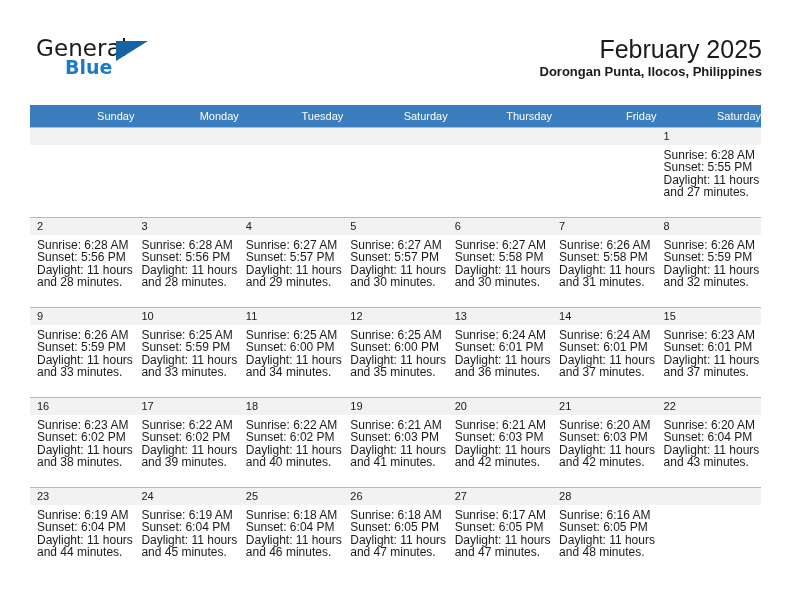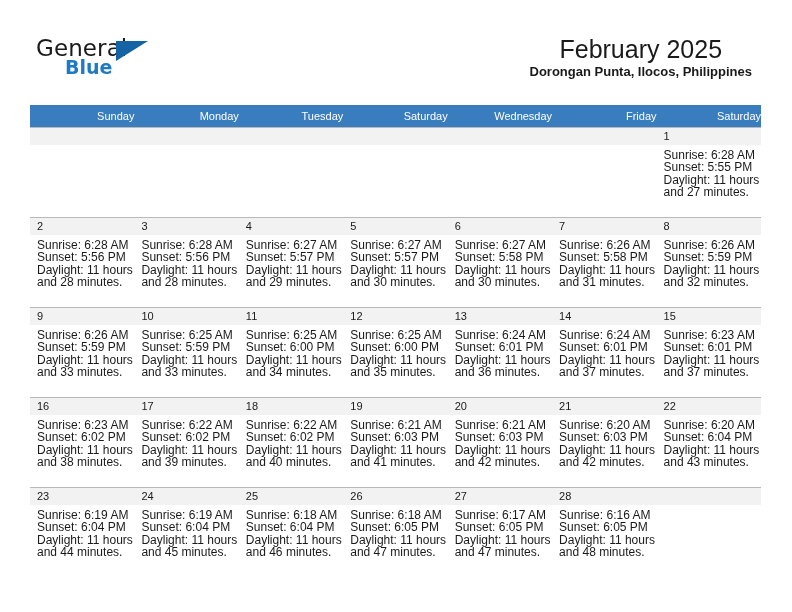--- a/index.html
+++ b/index.html
@@ -63,23 +63,23 @@
     left: 80px;
     top: 5px;
     width: 0;
     height: 0;
     border-left: 32px solid #1363a5;
     border-bottom: 20px solid transparent;
   }
 
   .title-block {
     position: absolute;
-    right: 40px;
+    right: 30px;
     top: 34px;
-    text-align: center;
+    text-align: right;
   }
   .cal-title {
     font-size: 25px;
     font-weight: 400;
     color: #1a1a1a;
     line-height: 30px;
     white-space: nowrap;
   }
   .cal-subtitle {
     margin-top: 0;
@@ -165,21 +165,21 @@
 
   </div>
 
   <table class="calendar">
     <thead>
       <tr>
         <th>Sunday</th>
         <th>Monday</th>
         <th>Tuesday</th>
         <th>Saturday</th>
-        <th>Wednesday</th>
+        <th>Thursday</th>
         <th>Friday</th>
         <th>Saturday</th>
       </tr>
     </thead>
     <tbody id="calendar-body">
         <tr class="week-row">
           <td class="day-cell empty">
             <div class="daynum-bar"></div>
             <div class="cell-body">
               <div></div>

